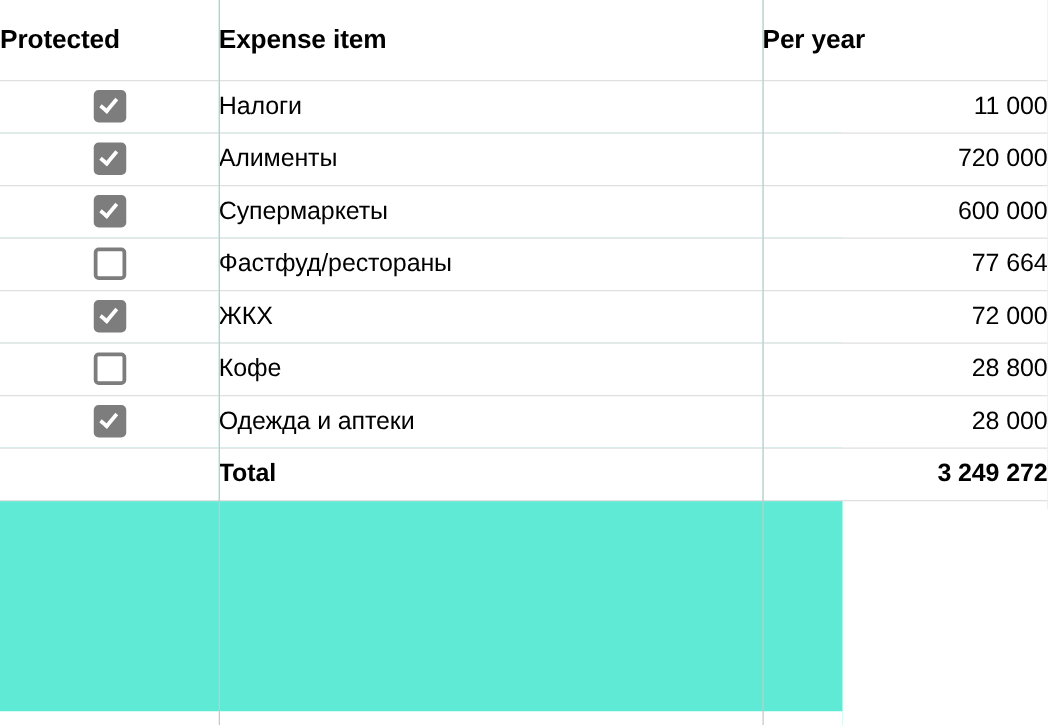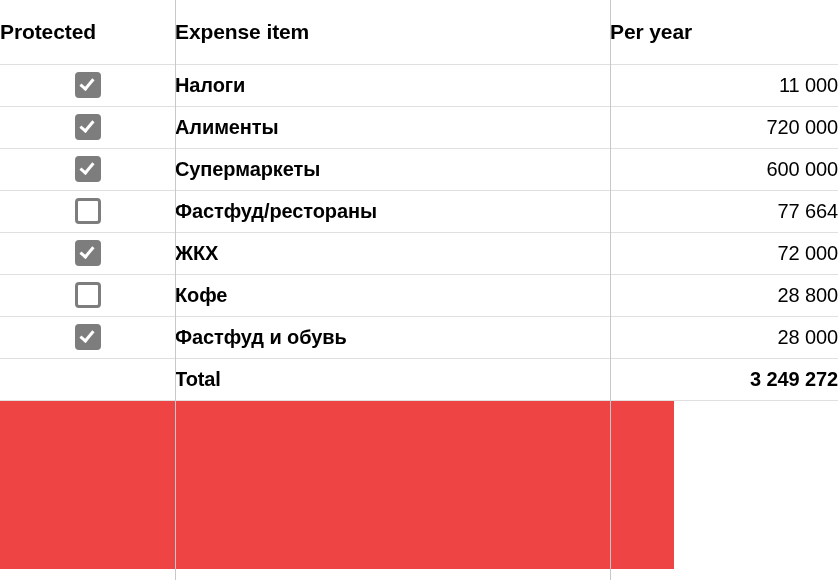--- a/index.html
+++ b/index.html
@@ -14,21 +14,21 @@
   body {
     font-family: "Liberation Sans", sans-serif;
     color: #000000;
     -webkit-font-smoothing: antialiased;
   }
 
   .sheet {
     position: relative;
     width: 674px;
     height: 580px;
-    background: #ef4444;
+    background: #5eead4;
   }
 
   
   .vrule {
     position: absolute;
     top: 0;
     bottom: 0;
     width: 1px;
     background: #c8c8c8;
     z-index: 3;
@@ -72,21 +72,20 @@
 
   td.cell-check {
     text-align: center;
   }
 
   td.cell-item {
     padding-left: 11px;
     font-size: 20px;
     white-space: nowrap;
     letter-spacing: -0.1px;
-    font-weight: bold;
   }
 
   td.cell-year {
     padding-right: 27px;
     text-align: right;
     font-size: 20px;
     white-space: nowrap;
     letter-spacing: -0.1px;
   }
 
@@ -179,21 +178,21 @@
           <td class="cell-item">ЖКХ</td>
           <td class="cell-year">72 000</td>
         </tr>
         <tr class="data-row">
           <td class="cell-check"><span class="cbox unchecked"></span></td>
           <td class="cell-item">Кофе</td>
           <td class="cell-year">28 800</td>
         </tr>
         <tr class="data-row">
           <td class="cell-check"><span class="cbox checked"><span class="tick"></span></span></td>
-          <td class="cell-item">Фастфуд и обувь</td>
+          <td class="cell-item">Одежда и аптеки</td>
           <td class="cell-year">28 000</td>
         </tr>
         <tr class="data-row total-row">
           <td class="cell-check"></td>
           <td class="cell-item">Total</td>
           <td class="cell-year">3 249 272</td>
         </tr>
       </tbody>
   </table>
 

